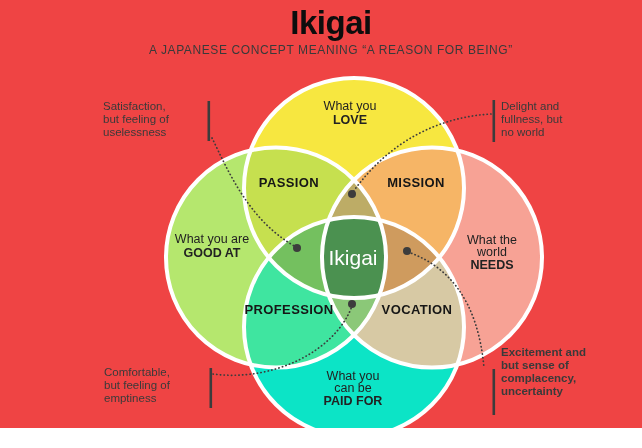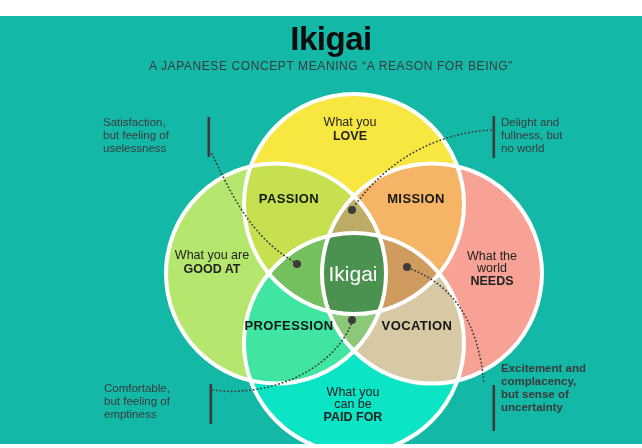--- a/index.html
+++ b/index.html
@@ -1,18 +1,18 @@
 <!DOCTYPE html>
 <html><head>
 <meta charset="utf-8">
 <style>
   html,body{margin:0;padding:0;background:#fff;}
   #stage{
-    position:relative;width:642px;height:428px;background:#14b8a6;
-    font-family:"Liberation Sans",sans-serif;overflow:hidden;margin-top:16px;
+    position:relative;width:642px;height:428px;background:#ef4444;
+    font-family:"Liberation Sans",sans-serif;overflow:hidden;
   }
   #titleblock{position:absolute;top:6px;left:20px;width:622px;text-align:center;}
   #main-title{
     font-size:33px;font-weight:bold;letter-spacing:-0.5px;color:#0d0d0d;
     line-height:34px;
   }
   #subtitle{
     margin-top:3px;font-size:12px;letter-spacing:0.6px;color:#3a3a3a;font-weight:normal;
   }
   svg{position:absolute;top:0;left:0;}
@@ -155,18 +155,18 @@
   </div>
 
   <div class="annot ar" style="left:104px;top:366px;width:100px;">
     <span class="ln">Comfortable,</span>
     <span class="ln">but feeling of</span>
     <span class="ln">emptiness</span>
   </div>
 
   <div class="annot" style="left:501px;top:346px;width:110px;font-weight:bold;">
     <span class="ln">Excitement and</span>
+    <span class="ln">but sense of</span>
     <span class="ln">complacency,</span>
-    <span class="ln">but sense of</span>
     <span class="ln">uncertainty</span>
   </div>
 
 </div>
 
 </body></html>

